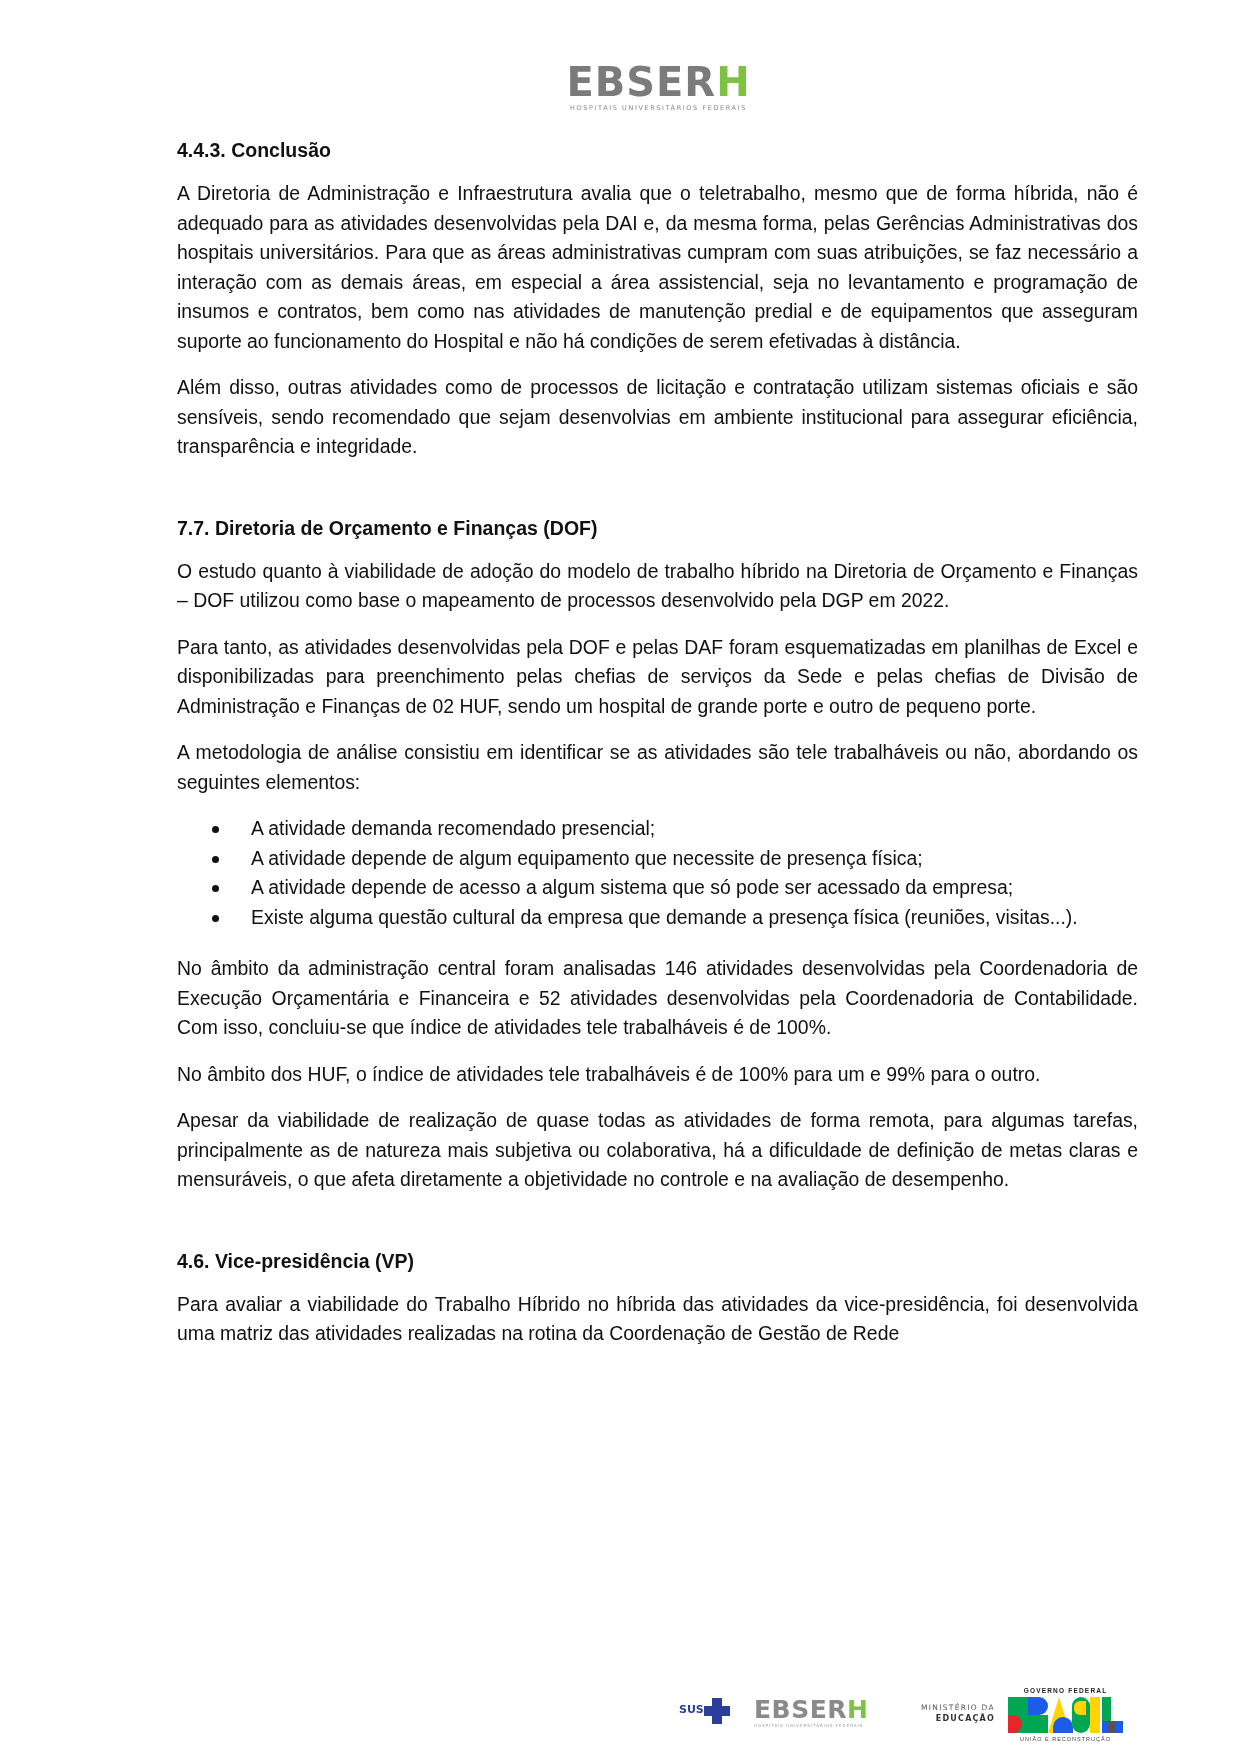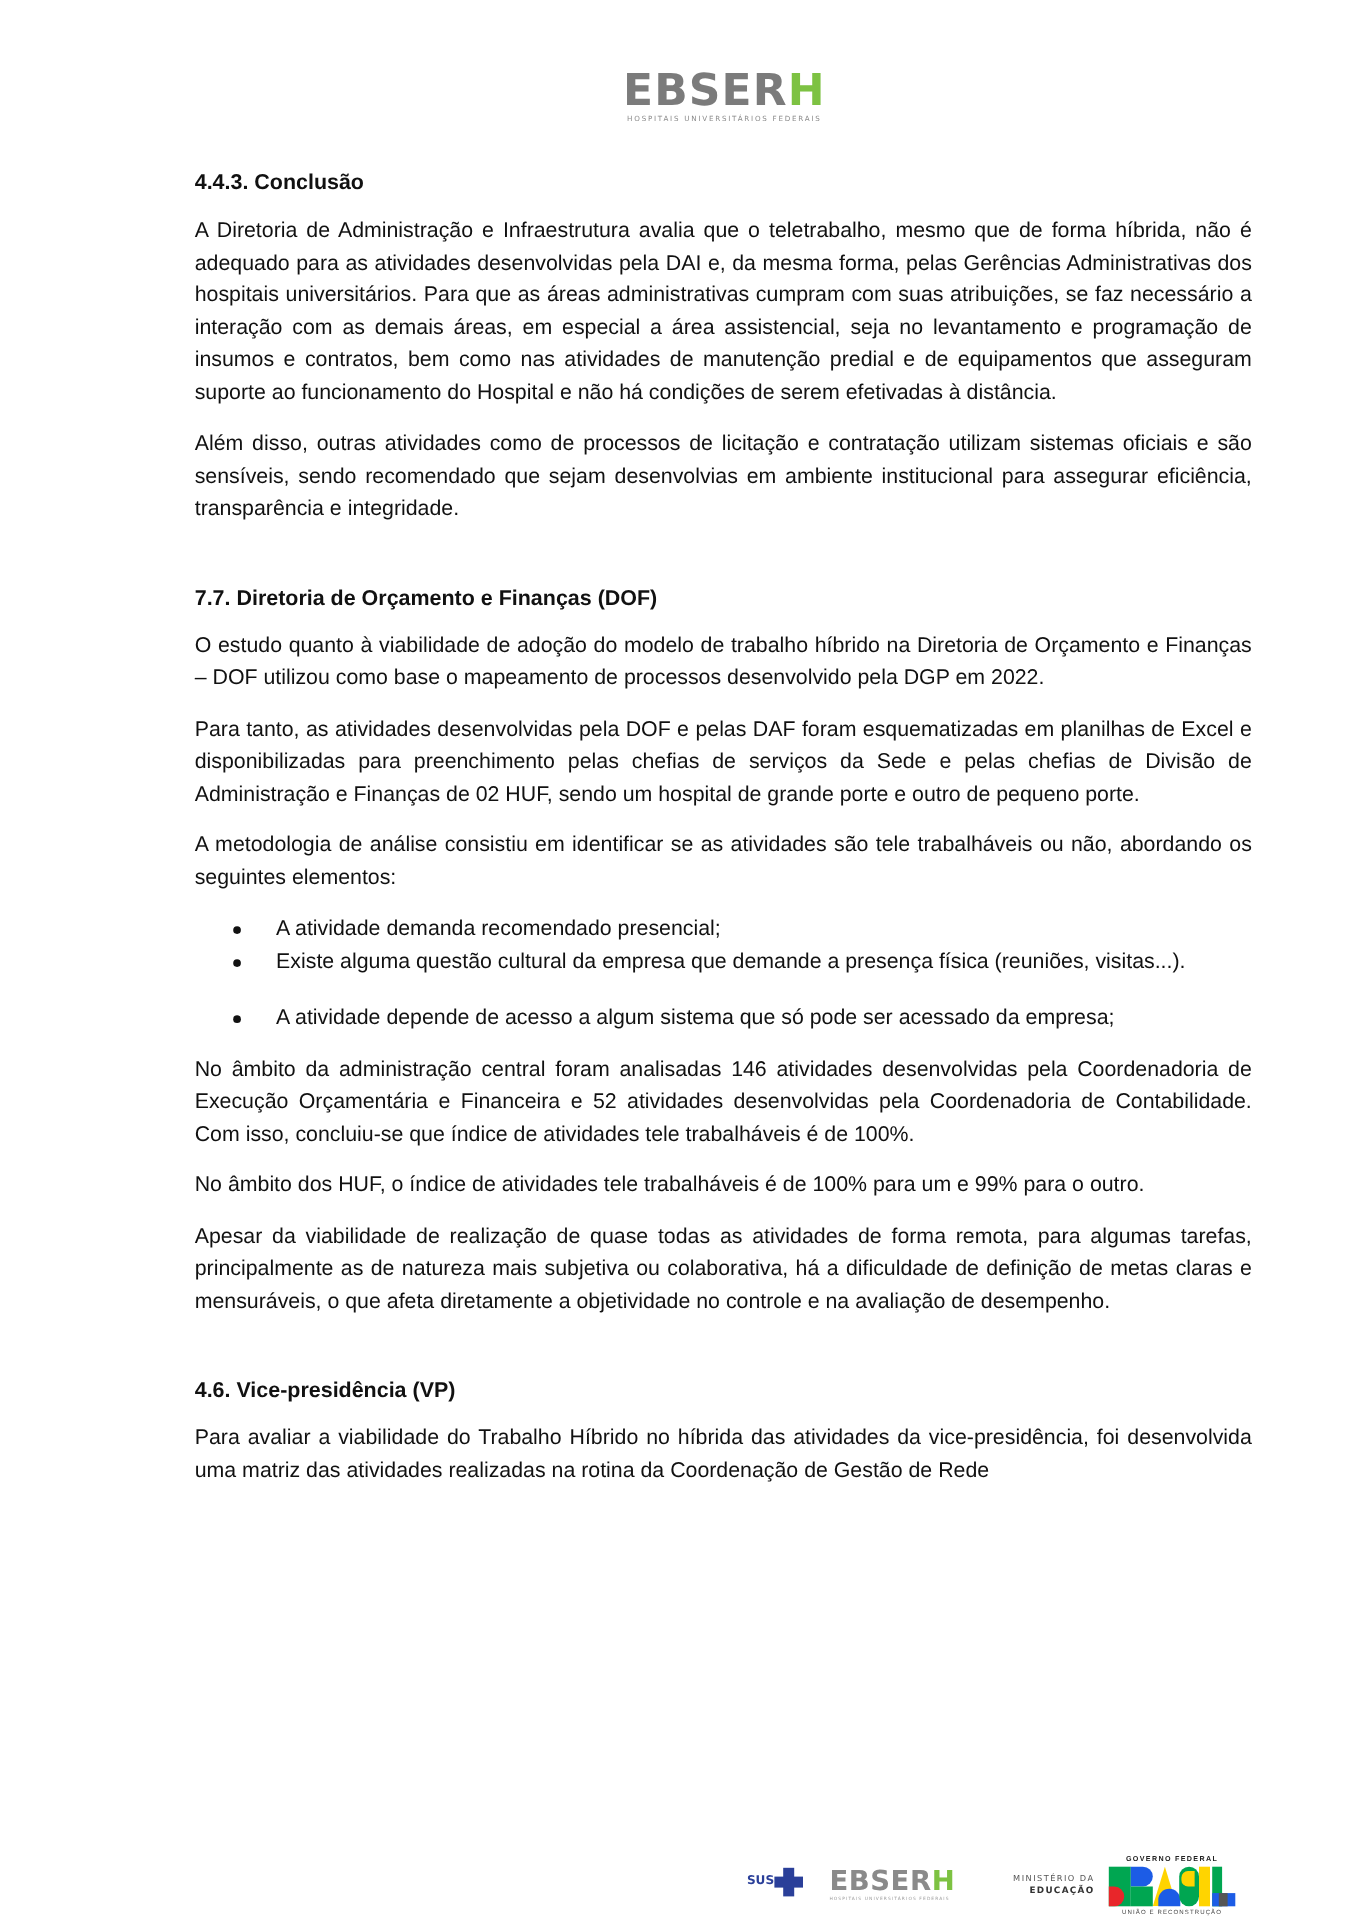--- a/index.html
+++ b/index.html
@@ -9,21 +9,21 @@
 
   
   .hdr-logo { position: absolute; left: 566px; top: 62px; width: 185px; text-align: center; }
   .hdr-logo .word { font-family: "DejaVu Sans", sans-serif; font-weight: bold; font-size: 40px; letter-spacing: 1px;
                     color: #7b7b7b; line-height: 40px; transform: scaleX(1.0); }
   .hdr-logo .word .h { color: #7dc242; }
   .hdr-logo .sub { font-family: "DejaVu Sans", sans-serif; font-size: 6.5px; letter-spacing: 1.6px; color: #8a8a8a;
                    margin-top: 2px; white-space: nowrap; }
 
   
-  .content { position: absolute; left: 177px; top: 152px; width: 961px; }
+  .content { position: absolute; left: 177px; top: 136px; width: 961px; }
   .content p, .content li { font-size: 19.4px; line-height: 29.5px; margin: 0; text-align: justify; }
   .content h3 { font-size: 19.5px; font-weight: bold; margin: 0; line-height: 29px; }
   .sec-h1 { margin-bottom: 14px !important; }
   .para { margin-bottom: 17px !important; }
 
   ul.bullets { list-style: none; margin: 0 0 17px 0; padding: 0 0 0 74px; }
   ul.bullets li { position: relative; }
   ul.bullets li .dot { position: absolute; left: -39px; top: 12px; width: 7px; height: 7px; border-radius: 50%; background: #111; }
 
   
@@ -62,22 +62,23 @@
     <p class="para">A Diretoria de Administração e Infraestrutura avalia que o teletrabalho, mesmo que de forma híbrida, não é adequado para as atividades desenvolvidas pela DAI e, da mesma forma, pelas Gerências Administrativas dos hospitais universitários. Para que as áreas administrativas cumpram com suas atribuições, se faz necessário a interação com as demais áreas, em especial a área assistencial, seja no levantamento e programação de insumos e contratos, bem como nas atividades de manutenção predial e de equipamentos que asseguram suporte ao funcionamento do Hospital e não há condições de serem efetivadas à distância.</p>
     <p class="para" style="margin-bottom:52px !important;">Além disso, outras atividades como de processos de licitação e contratação utilizam sistemas oficiais e são sensíveis, sendo recomendado que sejam desenvolvias em ambiente institucional para assegurar eficiência, transparência e integridade.</p>
 
     <h3 class="sec-h1">7.7. Diretoria de Orçamento e Finanças (DOF)</h3>
     <p class="para">O estudo quanto à viabilidade de adoção do modelo de trabalho híbrido na Diretoria de Orçamento e Finanças – DOF utilizou como base o mapeamento de processos desenvolvido pela DGP em 2022.</p>
     <p class="para">Para tanto, as atividades desenvolvidas pela DOF e pelas DAF foram esquematizadas em planilhas de Excel e disponibilizadas para preenchimento pelas chefias de serviços da Sede e pelas chefias de Divisão de Administração e Finanças de 02 HUF, sendo um hospital de grande porte e outro de pequeno porte.</p>
     <p class="para">A metodologia de análise consistiu em identificar se as atividades são tele trabalháveis ou não, abordando os seguintes elementos:</p>
 
     <ul class="bullets">
       <li><span class="dot"></span><span>A atividade demanda recomendado presencial;</span></li>
+      <li><span class="dot"></span><span>A atividade depende de algum equipamento que necessite de presença física;</span></li>
+      <li><span class="dot"></span><span>A atividade depende de acesso a algum sistema que só pode ser acessado da empresa;</span></li>
       <li style="margin-bottom:22px;"><span class="dot"></span><span>Existe alguma questão cultural da empresa que demande a presença física (reuniões, visitas...).</span></li>
-      <li><span class="dot"></span><span>A atividade depende de acesso a algum sistema que só pode ser acessado da empresa;</span></li>
     </ul>
 
     <p class="para">No âmbito da administração central foram analisadas 146 atividades desenvolvidas pela Coordenadoria de Execução Orçamentária e Financeira e 52 atividades desenvolvidas pela Coordenadoria de Contabilidade. Com isso, concluiu-se que índice de atividades tele trabalháveis é de 100%.</p>
     <p class="para">No âmbito dos HUF, o índice de atividades tele trabalháveis é de 100% para um e 99% para o outro.</p>
     <p class="para" style="margin-bottom:52px !important;">Apesar da viabilidade de realização de quase todas as atividades de forma remota, para algumas tarefas, principalmente as de natureza mais subjetiva ou colaborativa, há a dificuldade de definição de metas claras e mensuráveis, o que afeta diretamente a objetividade no controle e na avaliação de desempenho.</p>
 
     <h3 class="sec-h1">4.6. Vice-presidência (VP)</h3>
     <p class="para">Para avaliar a viabilidade do Trabalho Híbrido no híbrida das atividades da vice-presidência, foi desenvolvida uma matriz das atividades realizadas na rotina da Coordenação de Gestão de Rede</p>
   </div>
 

